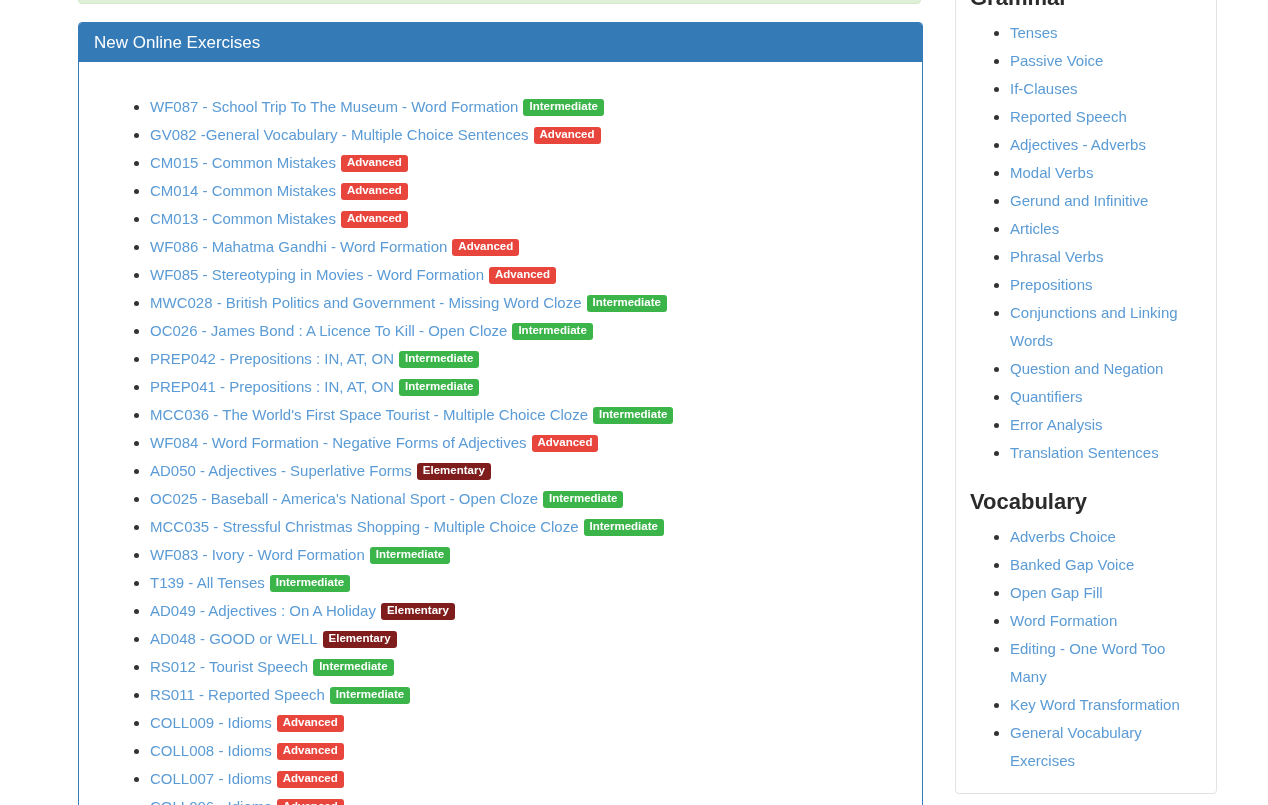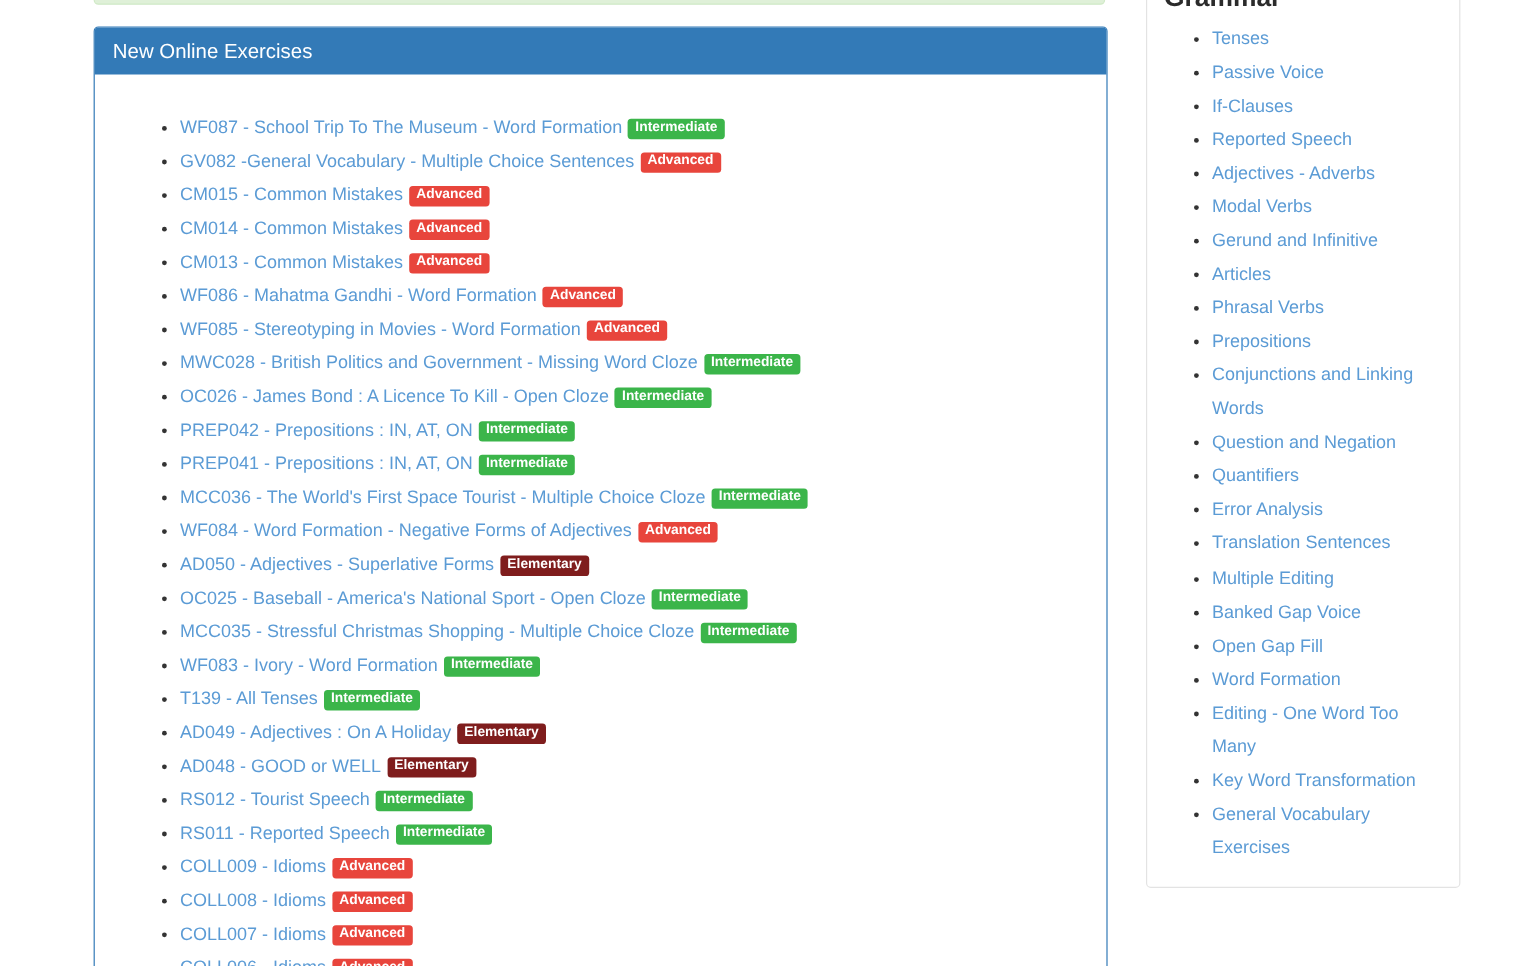--- a/index.html
+++ b/index.html
@@ -185,22 +185,23 @@
             <li><a class="side-link" href="#">Gerund and Infinitive</a></li>
             <li><a class="side-link" href="#">Articles</a></li>
             <li><a class="side-link" href="#">Phrasal Verbs</a></li>
             <li><a class="side-link" href="#">Prepositions</a></li>
             <li><a class="side-link" href="#">Conjunctions and Linking Words</a></li>
             <li><a class="side-link" href="#">Question and Negation</a></li>
             <li><a class="side-link" href="#">Quantifiers</a></li>
             <li><a class="side-link" href="#">Error Analysis</a></li>
             <li><a class="side-link" href="#">Translation Sentences</a></li>
           </ul>
+          <div class="side-h">Vocabulary</div>
           <ul class="side-list">
-            <li><a class="side-link" href="#">Multiple Editing</a></li>
+            <li><a class="side-link" href="#">Adverbs Choice</a></li>
             <li><a class="side-link" href="#">Banked Gap Voice</a></li>
             <li><a class="side-link" href="#">Open Gap Fill</a></li>
             <li><a class="side-link" href="#">Word Formation</a></li>
             <li><a class="side-link" href="#">Editing - One Word Too Many</a></li>
             <li><a class="side-link" href="#">Key Word Transformation</a></li>
             <li><a class="side-link" href="#">General Vocabulary Exercises</a></li>
           </ul>
         </div>
     </div>
 

